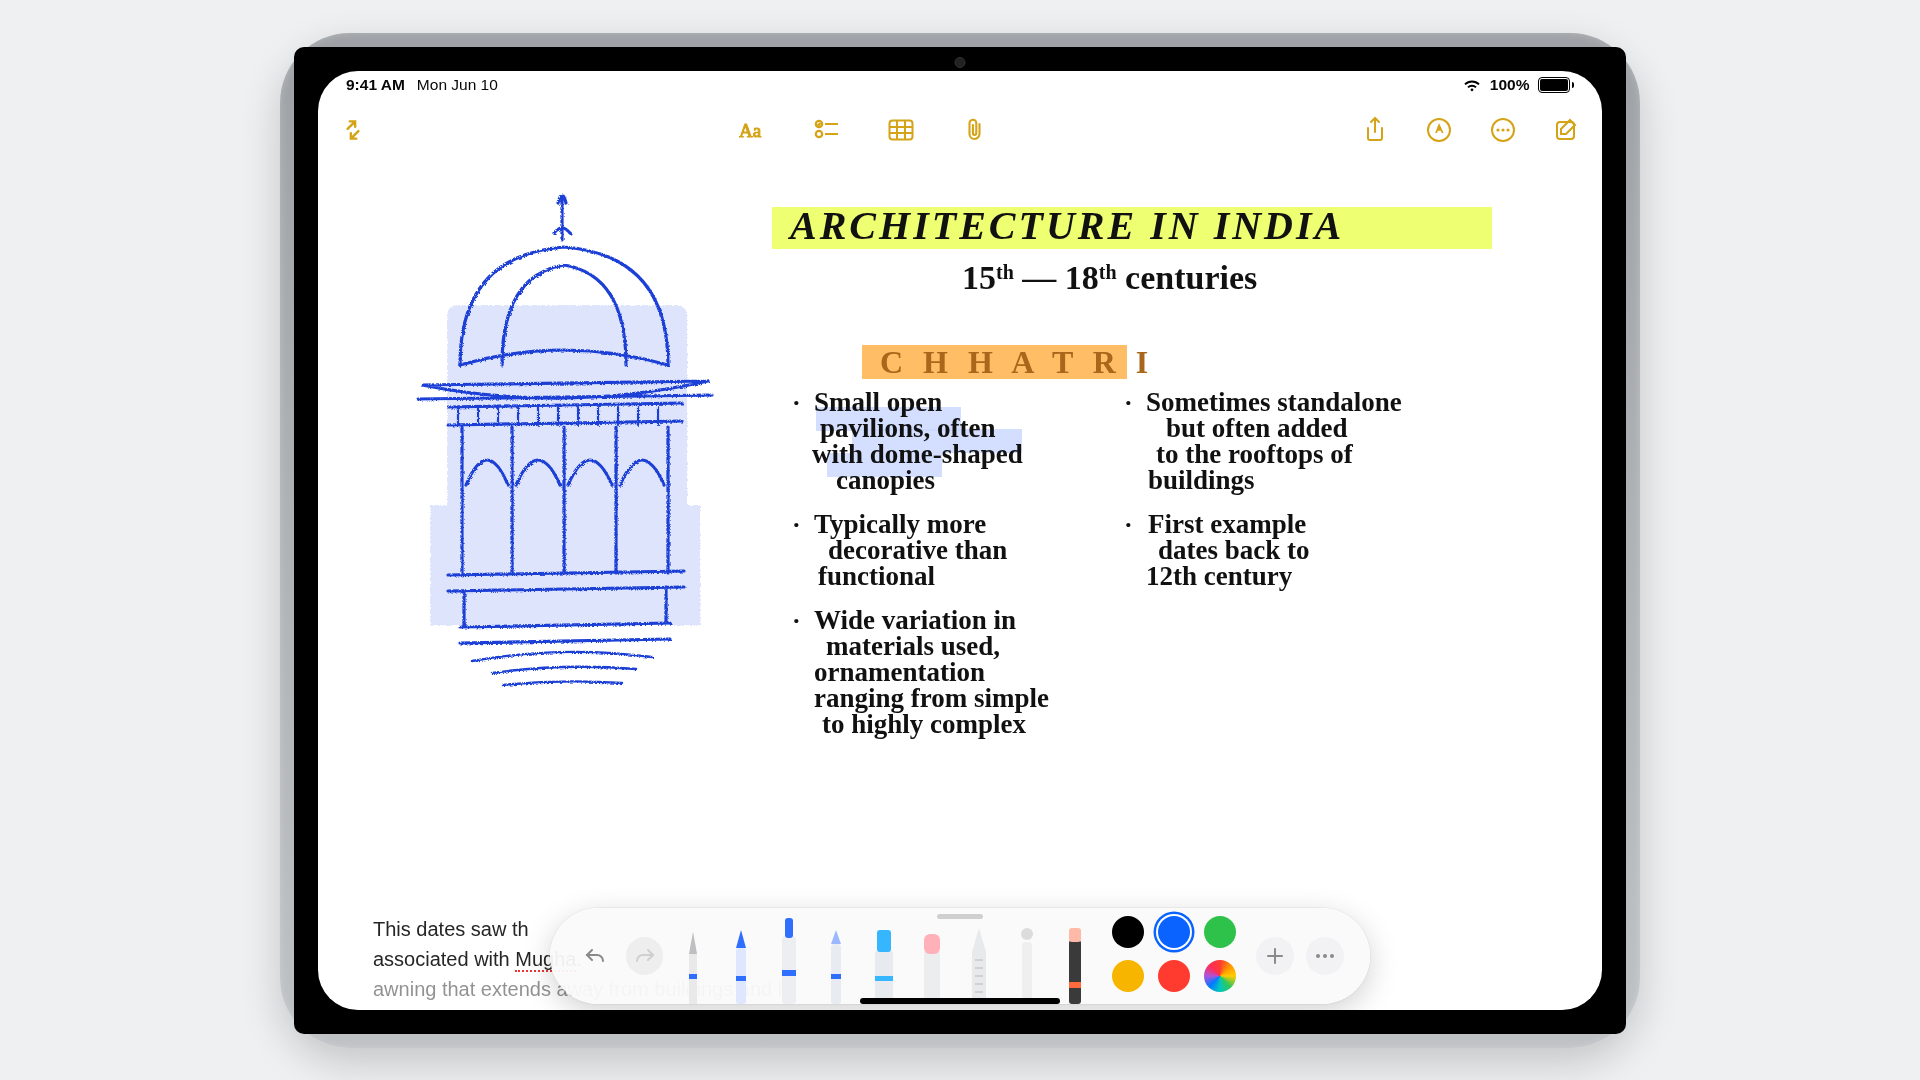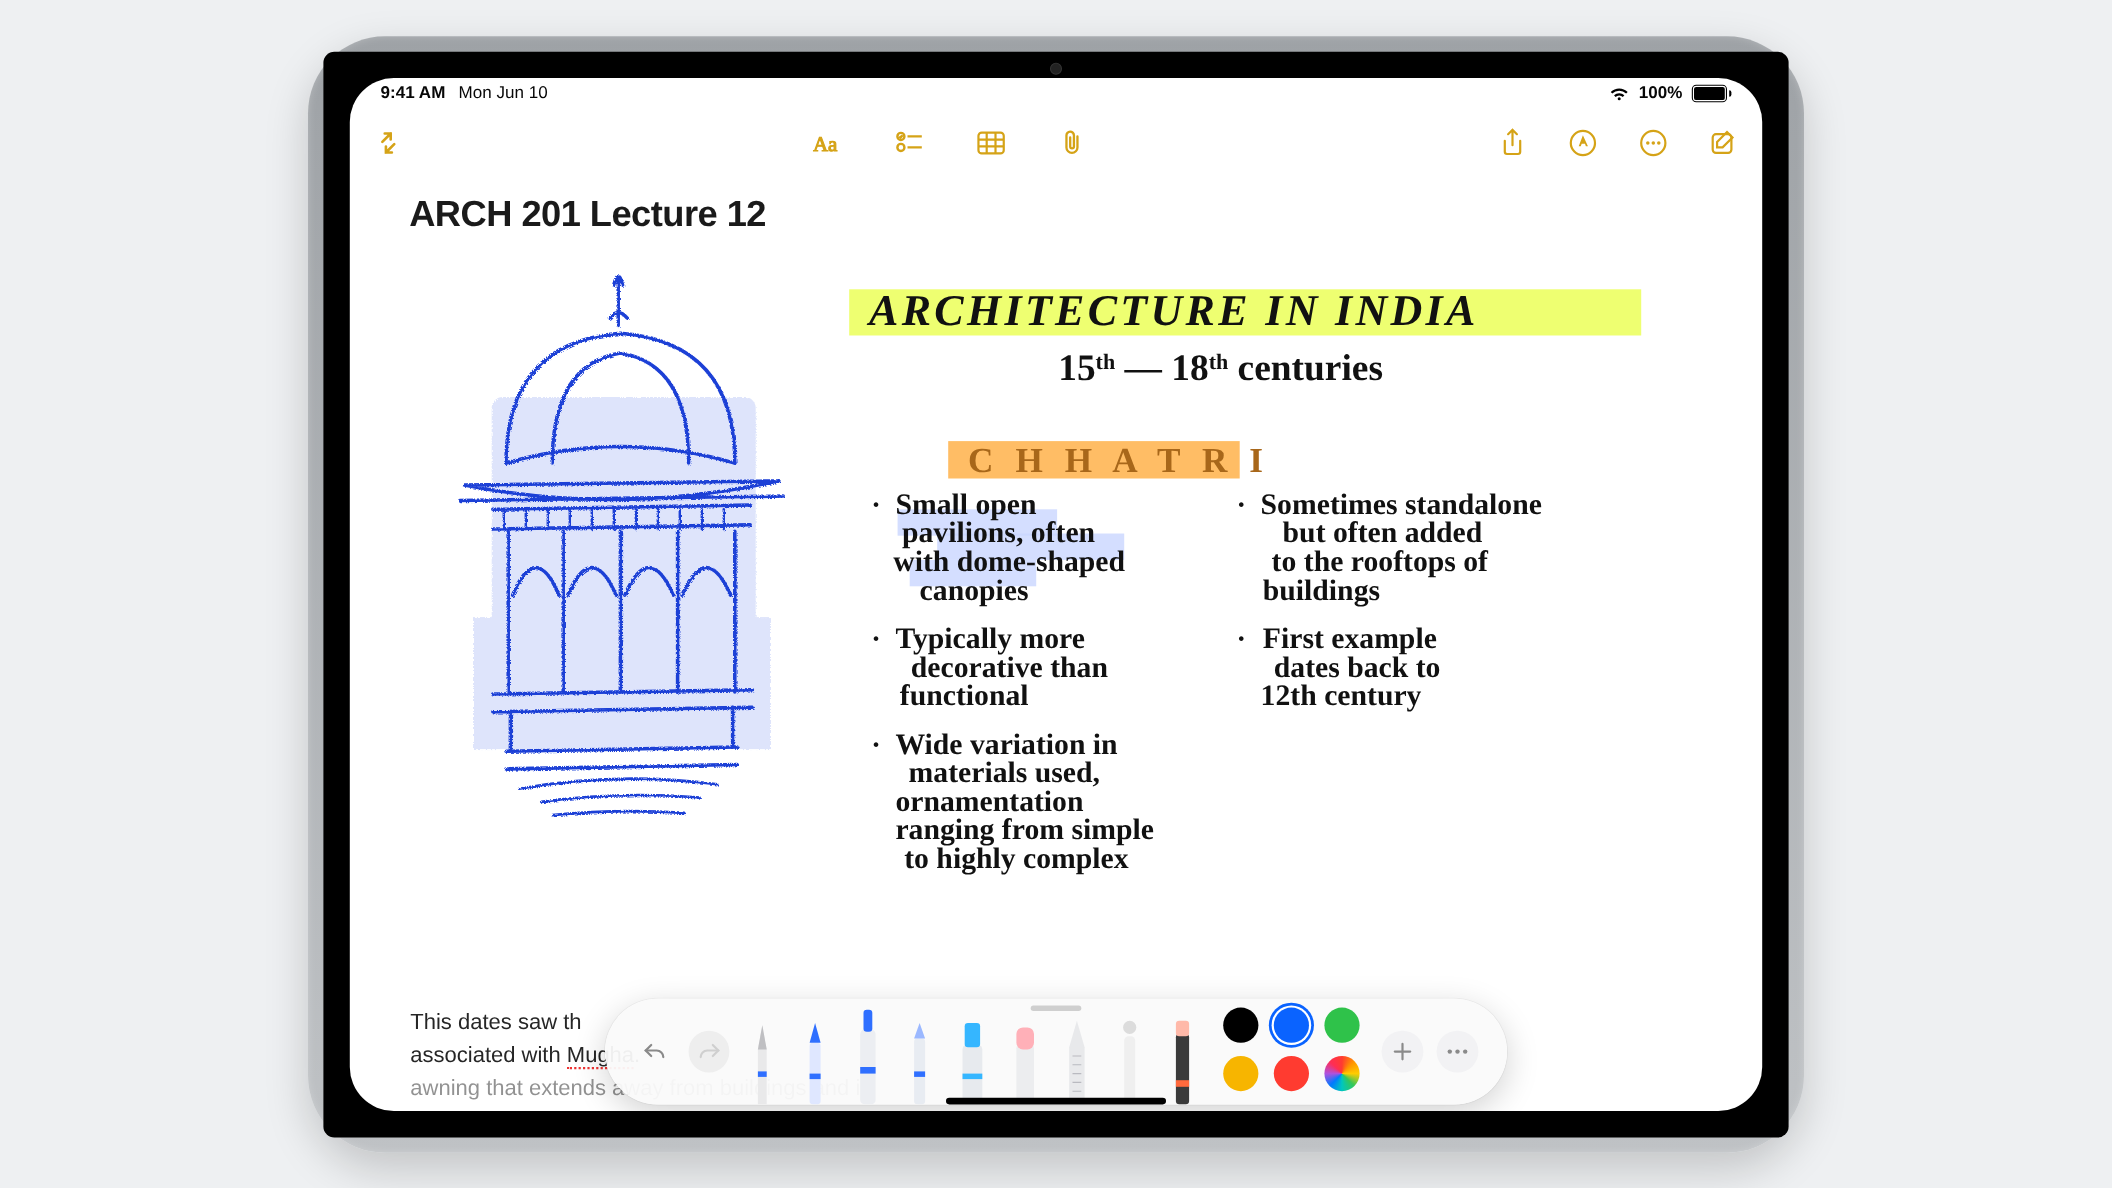--- a/index.html
+++ b/index.html
@@ -136,21 +136,20 @@
           <div class="tb-btn">
             <svg width="26" height="26" viewBox="0 0 26 26" fill="none" stroke-width="2" stroke-linecap="round">
                 <rect x="3" y="5" width="17" height="17" rx="3"></rect>
                 <path d="M16 3l5 5-9 9H7v-5l9-9z"></path>
               </svg>
           </div>
         </div>
       </div>
 
       <div class="note-area">
-        <h1 class="note-title">ARCH 201 Lecture 12</h1>
 
         <div class="hand-area">
           <svg viewBox="0 0 1260 640">
             <defs>
               <filter id="rough">
                   <feTurbulence baseFrequency="0.9" numOctaves="2" result="n"></feTurbulence>
                   <feDisplacementMap in="SourceGraphic" in2="n" scale="1.4"></feDisplacementMap>
                 </filter>
             </defs>
 

